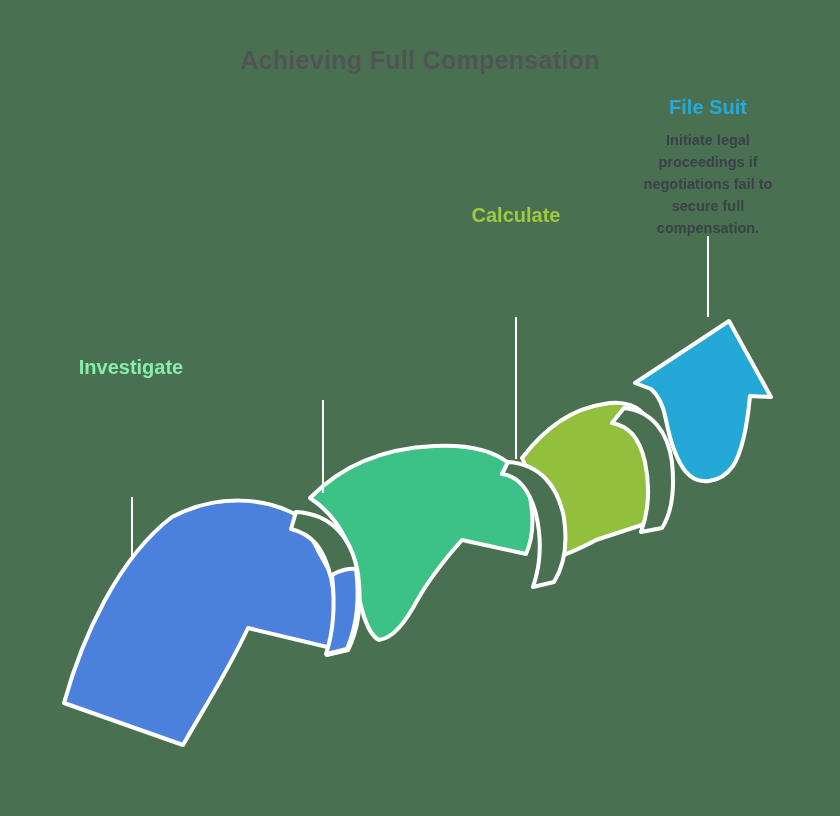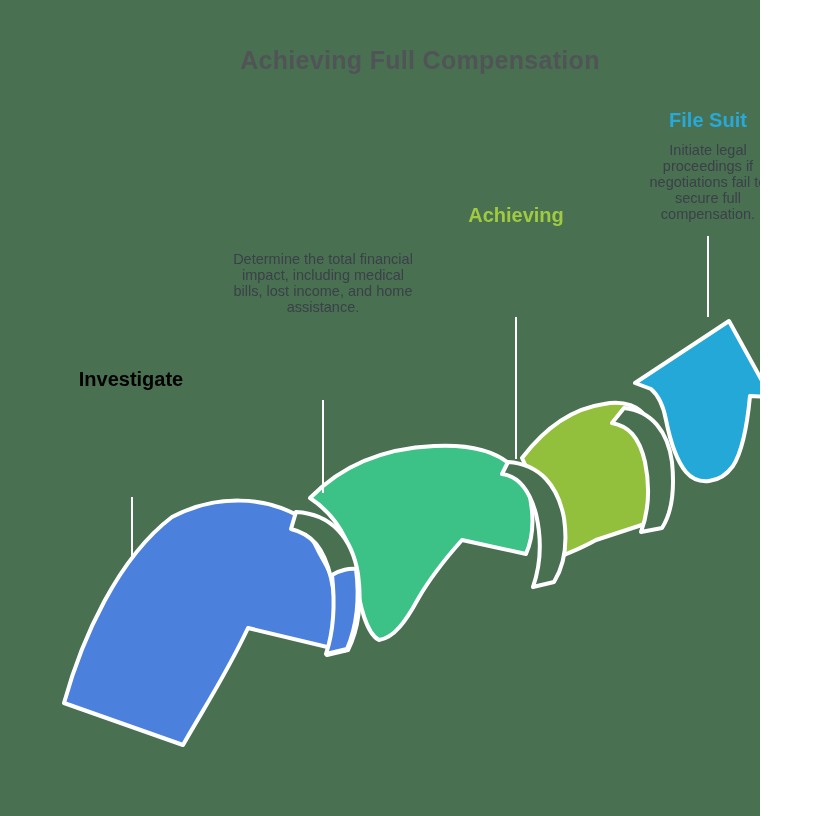--- a/index.html
+++ b/index.html
@@ -1,34 +1,34 @@
 <!DOCTYPE html>
 <html><head>
 <meta charset="utf-8">
 <style>
   html,body{margin:0;padding:0;}
   body{font-family:"Liberation Sans", sans-serif;}
-  #canvas{position:relative;width:760px;height:816px;overflow:hidden;}
+  #canvas{position:relative;width:840px;height:816px;overflow:hidden;}
   .title{
     position:absolute;left:0;top:46px;width:840px;text-align:center;
     font-size:25px;font-weight:700;letter-spacing:.3px;
   }
   .step{position:absolute;text-align:center;}
   .step h2{
     margin:0 auto;font-size:20px;font-weight:700;line-height:1.32;
   }
   .step p{
-    margin:9px auto 0 auto;font-size:14.5px;font-weight:400;line-height:16px;
+    margin:9px auto 0 auto;font-size:14.5px;font-weight:700;line-height:22px;
     color:#3b4049;
   }
   .step1{left:31px;top:354px;width:200px;}
   .step2{left:228px;top:242px;width:190px;}
   .step2 h2{max-width:125px;}
   .step3{left:416px;top:202px;width:200px;}
-  .step4{left:613px;top:107px;width:190px;}
+  .step4{left:613px;top:94px;width:190px;}
   .step4 p{max-width:160px;}
   svg{position:absolute;left:0;top:0;}
   .band{stroke:#ffffff;stroke-width:4;stroke-linejoin:round;}
   .connector{stroke:#ffffff;stroke-width:2;}
 </style>
 </head>
 <body>
 
 <div id="canvas" style="background-color: rgb(73, 112, 81);">
 
@@ -62,29 +62,28 @@
     <path class="band" d="M 624,408 C 652,411 668,432 672,462 C 675,492 671,514 662,528 L 641,532
              C 649,510 650,486 645,462 C 639,436 628,426 612,423 Z" fill="#497051"></path>
 
     <line class="connector" x1="132" y1="497" x2="132" y2="556"></line>
     <line class="connector" x1="323" y1="400" x2="323" y2="493"></line>
     <line class="connector" x1="516" y1="317" x2="516" y2="459"></line>
     <line class="connector" x1="708" y1="236" x2="708" y2="317"></line>
   </svg>
 
   <div class="step step1">
-    <h2 style="color: #000000; margin-top: 12px;">Investigate</h2>
+    <h2 style="color: #86efac;">Investigate</h2>
   </div>
 
   <div class="step step2">
-    <p>Determine the total financial impact, including medical bills, lost income, and home assistance.</p>
   </div>
 
   <div class="step step3">
-    <h2 style="color: rgb(159, 202, 65);">Achieving</h2>
+    <h2 style="color: rgb(159, 202, 65);">Calculate</h2>
   </div>
 
   <div class="step step4">
     <h2 style="color: rgb(39, 169, 218);">File Suit</h2>
     <p>Initiate legal proceedings if negotiations fail to secure full compensation.</p>
   </div>
 
 </div>
 
 </body></html>

